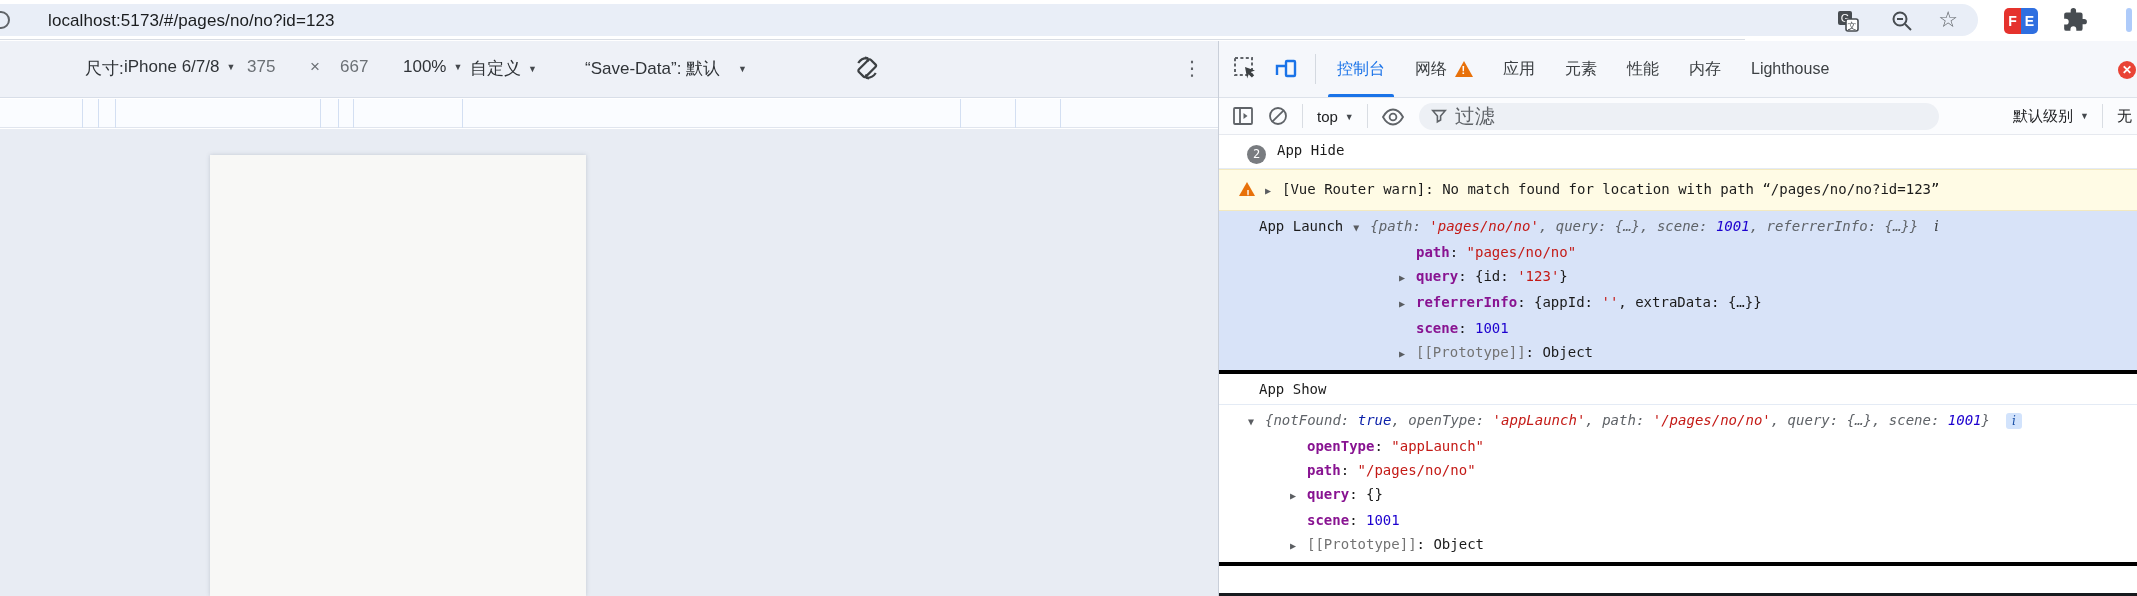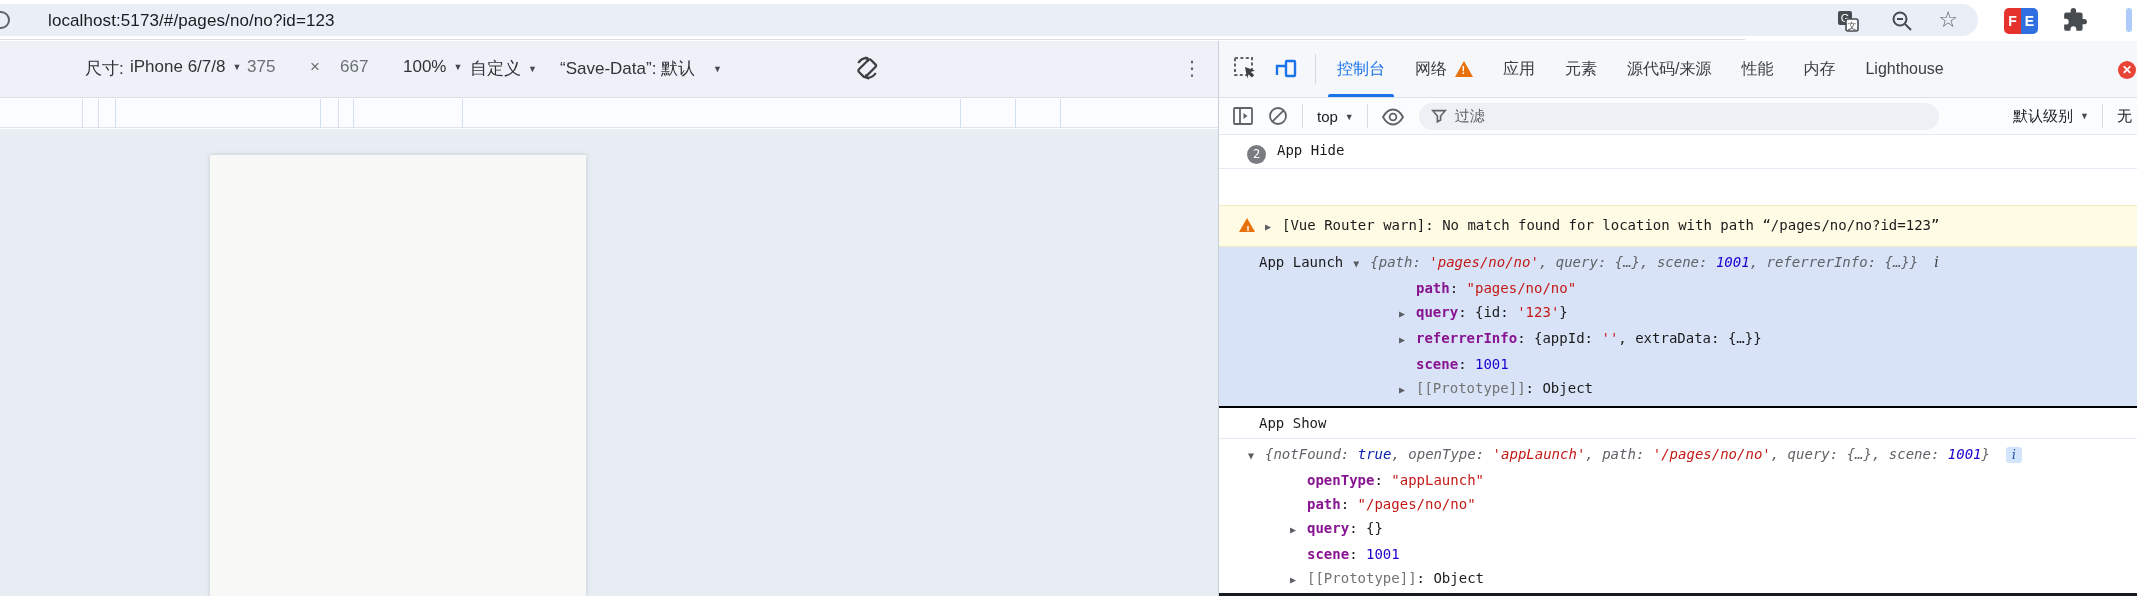--- a/index.html
+++ b/index.html
@@ -67,39 +67,39 @@
               background:#e94335; color:#fff; font-size:12px; font-weight:bold; text-align:center;
               line-height:18px; }
 
   .dt-toolbar{ position:relative; height:37px; background:#fbfcfe; border-bottom:1px solid #e6e9ef;
                display:flex; align-items:center; font-size:15px; color:#202124; }
   .ct-ic{ width:22px; height:22px; margin-left:13px; color:#5f6368; flex:none; }
   .ct-divider{ width:1px; height:24px; background:#d9dde3; margin:0 0 0 13px; flex:none; }
   .ct-top{ margin-left:14px; white-space:nowrap; }
   .filter-pill{ display:flex; align-items:center; margin-left:16px; width:520px; height:27px;
                 border-radius:14px; background:#edf0f5; padding-left:12px; color:#5f6368; }
-  .filter-pill .txt{ margin-left:8px; font-size:15px; }
+  .filter-pill .txt{ margin-left:8px; font-size:20px; }
   .ct-levels{ margin-left:auto; white-space:nowrap; }
   .ct-issues{ margin-left:14px; margin-right:-6px; white-space:nowrap; overflow:hidden; width:26px; }
 
   
   .console{ position:relative; height:461px; overflow:hidden; background:#fff;
             font-family:"DejaVu Sans Mono", monospace; font-size:14px; line-height:22px; color:#1b1b1b; }
   .c-row{ position:relative; border-bottom:1px solid #e4ebf5; padding:4px 6px; }
   .c-row.warn{ background:#fffbe5; border-top:1px solid #f3e9c0; border-bottom:1px solid #f3e9c0;
                padding-top:8px; padding-bottom:8px; }
   .badge{ display:inline-block; min-width:19px; height:19px; border-radius:10px; background:#797c80;
           color:#fff; font-size:12px; line-height:19px; text-align:center; margin-right:11px;
           vertical-align:-3px; padding:0 2px; }
   .warnicon{ display:inline-block; width:0; height:0; border-left:8px solid transparent;
              border-right:8px solid transparent; border-bottom:14px solid #e8710a; position:relative;
              margin-right:10px; vertical-align:-2px; }
   .warnicon::after{ content:"!"; position:absolute; left:-2px; top:2px; color:#fff; font-size:10px;
                     font-weight:bold; }
-  .c-block{ border-bottom:2px solid #000000; padding:3px 0 4px; }
+  .c-block{ border-bottom:4px solid #000000; padding:3px 0 4px; }
   .c-block.hl{ background:#d8e3f8; }
   .c-line{ line-height:24px; white-space:nowrap; }
   .t-arrow,.t-arrow-dn{ display:inline-block; width:17px; color:#5a5d61; font-size:10px; }
   .t-label{ margin-right:10px; }
   .t-nav{ color:#1558d6; }
   .t-link{ color:#1558d6; text-decoration:underline; cursor:pointer; }
   .t-pv{ color:#5f6368; font-style:italic; }
   .t-pvstr{ color:#c41a16; font-style:italic; }
   .t-pvnum{ color:#1c00cf; font-style:italic; }
   .t-pvbool{ color:#0d22aa; font-style:italic; }
@@ -149,27 +149,27 @@
     <span class="puzzle-ic">
       <svg viewBox="0 0 24 24" width="26" height="26" fill="#474c51">
           <path d="M20.5 11H19V7a2 2 0 0 0-2-2h-4V3.5a2.5 2.5 0 0 0-5 0V5H4a2 2 0 0 0-2 2v3.8h1.5a2.7 2.7 0 0 1 0 5.4H2V20a2 2 0 0 0 2 2h3.8v-1.5a2.7 2.7 0 0 1 5.4 0V22H17a2 2 0 0 0 2-2v-4h1.5a2.5 2.5 0 0 0 0-5z"></path>
         </svg>
     </span>
     <span class="avatar-sliver"></span>
   </div>
 
   <div class="devbar">
     <span class="item" style="left:85px">尺寸:</span>
-    <span class="item" style="left:130px"><span>iPhone 6/7/8</span><span class="caret">▼</span></span>
+    <span class="item" style="left:124px"><span>iPhone 6/7/8</span><span class="caret">▼</span></span>
     <span class="item dim-input" style="left:247px">375</span>
     <span class="item dim-input" style="left:310px">×</span>
     <span class="item dim-input" style="left:340px">667</span>
     <span class="item" style="left:403px"><span>100%</span><span class="caret">▼</span></span>
     <span class="item" style="left:470px"><span>自定义</span><span class="caret">▼</span></span>
-    <span class="item" style="left:560px"><span>“Save-Data”: 默认</span><span class="caret" style="margin-left:18px">▼</span></span>
+    <span class="item" style="left:585px"><span>“Save-Data”: 默认</span><span class="caret" style="margin-left:18px">▼</span></span>
     <span class="rotate-ic">
       <svg viewBox="0 0 24 24" width="30" height="30" fill="none" stroke="#3c4043" stroke-width="1.8">
         <rect x="8.2" y="5.2" width="8" height="13.6" rx="1.5" transform="rotate(45 12 12)"></rect>
         <path d="M5 8 A 8.5 8.5 0 0 1 13 4.2 M13 4.2 l-2.8-.6 M13 4.2 l-.7 2.7"></path>
         <path d="M19 16 A 8.5 8.5 0 0 1 11 19.8 M11 19.8 l2.8.6 M11 19.8 l.7-2.7"></path>
       </svg>
     </span>
     <span class="kebab">⋮</span>
   </div>
 
@@ -212,23 +212,20 @@
             <span>网络</span>
             <span class="tab-warn"></span>
           </div>
           <div class="tab">
             <span>应用</span>
           </div>
           <div class="tab">
             <span>元素</span>
           </div>
           <div class="tab">
-            <span>源代码/来源</span>
-          </div>
-          <div class="tab">
             <span>性能</span>
           </div>
           <div class="tab">
             <span>内存</span>
           </div>
           <div class="tab">
             <span>Lighthouse</span>
           </div>
         </div>
       <span class="err-badge">✕</span>
@@ -263,21 +260,21 @@
           </svg>
         <span class="txt">过滤</span>
       </span>
       <span class="ct-levels"><span>默认级别</span><span class="caret">▼</span></span>
       <span class="ct-divider"></span>
       <span class="ct-issues">无</span>
     </div>
 
     <div class="console">
         <div class="c-row" style="padding-left: 28px;"><span class="badge">2</span><span class="t-plain">App Hide</span></div>
-        <div class="c-row warn" style="padding-left: 20px; margin-top: 36px;"><span class="warnicon"></span><span class="t-arrow">▶</span><span class="t-plain">[Vue Router warn]: No match found for location with path “/pages/no/no?id=123”</span></div>
+        <div class="c-row warn" style="padding-left: 20px;"><span class="warnicon"></span><span class="t-arrow">▶</span><span class="t-plain">[Vue Router warn]: No match found for location with path “/pages/no/no?id=123”</span></div>
         <div class="c-block hl">
           <div class="c-line" style="padding-left: 40px;"><span class="t-label">App Launch</span><span class="t-arrow-dn">▼</span><span class="t-pv">{path: </span><span class="t-pvstr">'pages/no/no'</span><span class="t-pv">, query: </span><span class="t-pv">{…}</span><span class="t-pv">, scene: </span><span class="t-pvnum">1001</span><span class="t-pv">, referrerInfo: </span><span class="t-pv">{…}</span><span class="t-pv">}</span><span class="t-infoplain">i</span></div>
           <div class="c-line" style="padding-left: 197px;"><span class="t-prop">path</span><span class="t-plain">: </span><span class="t-str">"pages/no/no"</span></div>
           <div class="c-line" style="padding-left: 180px;"><span class="t-arrow">▶</span><span class="t-prop">query</span><span class="t-plain">: {id: </span><span class="t-str">'123'</span><span class="t-plain">}</span></div>
           <div class="c-line" style="padding-left: 180px;"><span class="t-arrow">▶</span><span class="t-prop">referrerInfo</span><span class="t-plain">: {appId: </span><span class="t-str">''</span><span class="t-plain">, extraData: {…}}</span></div>
           <div class="c-line" style="padding-left: 197px;"><span class="t-prop">scene</span><span class="t-plain">: </span><span class="t-num">1001</span></div>
           <div class="c-line" style="padding-left: 180px;"><span class="t-arrow">▶</span><span class="t-proto">[[Prototype]]</span><span class="t-plain">: </span><span class="t-obj">Object</span></div>
         </div>
         <div class="c-row" style="padding-left: 40px;"><span class="t-plain">App Show</span></div>
         <div class="c-block">

